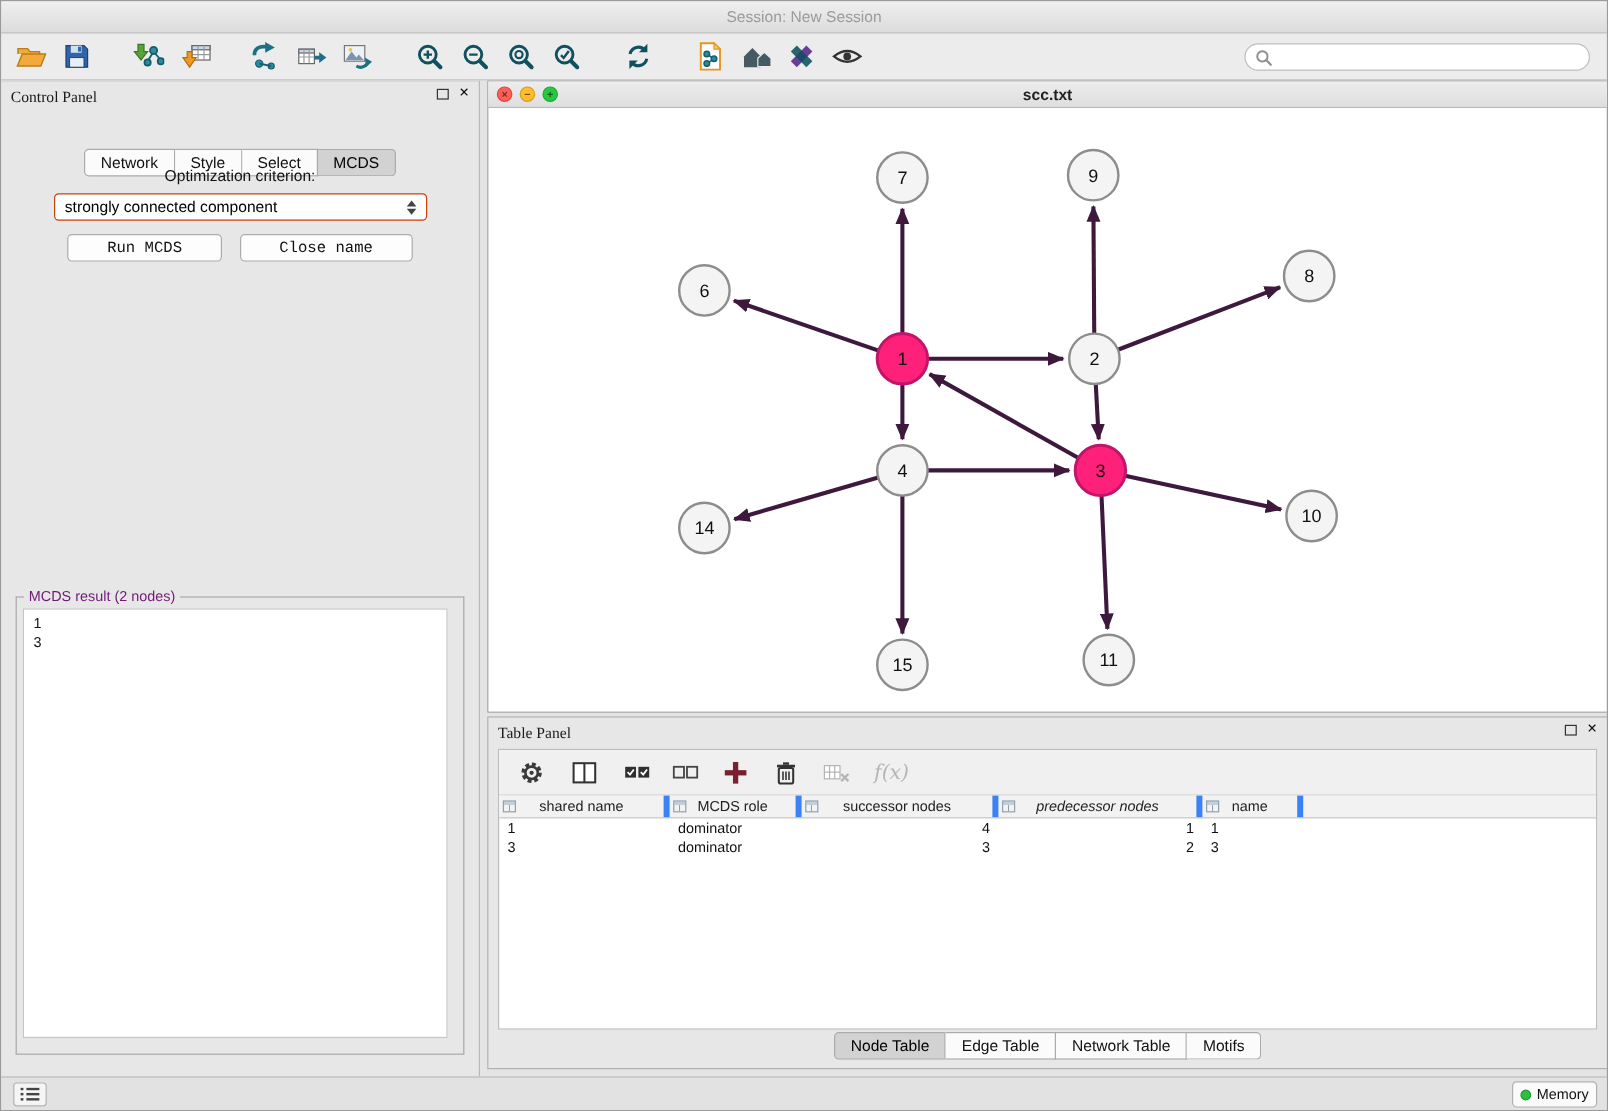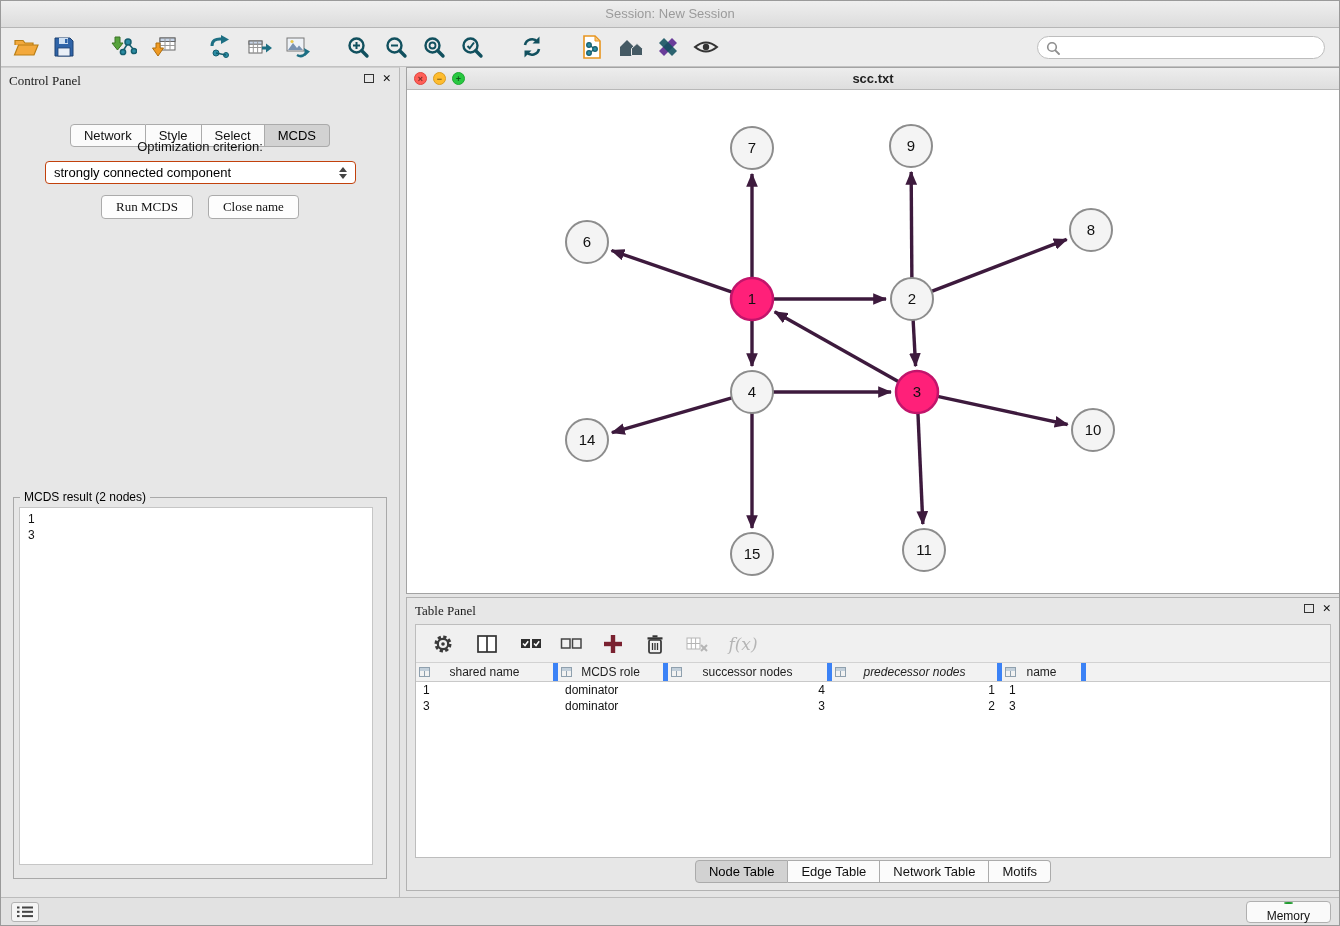--- a/index.html
+++ b/index.html
@@ -39,24 +39,24 @@
   .opt-label { position:absolute; top:71px; left:0; right:0; text-align:center; font-size:13px; color:#111; }
   .dropdown { position:absolute; top:93px; left:44px; width:311px; height:23px; background:#fff;
     border:1px solid #c2410c; border-radius:4px; display:flex; align-items:center; padding:0 8px; font-size:13px; }
   .dropdown .dd-value { flex:1; }
   .stepper { display:flex; flex-direction:column; gap:2px; align-items:center; }
   .tri-up { width:0; height:0; border-left:4px solid transparent; border-right:4px solid transparent; border-bottom:5px solid #444; }
   .tri-down { width:0; height:0; border-left:4px solid transparent; border-right:4px solid transparent; border-top:5px solid #444; }
 
   .cp-buttons { position:absolute; top:127px; left:0; right:0; display:flex; justify-content:center; gap:15px; }
   .push-btn { background:#fdfdfd; border:1px solid #ababab; border-radius:4px; font-size:13px;
-    padding:3px 14px; color:#111; font-family:Liberation Serif, serif; }
+    padding:3px 32px; color:#111; font-family:Liberation Mono, monospace; }
 
   .result-group { position:absolute; left:12px; right:12px; top:429px; height:382px; border:1px solid #a9a9a9; }
-  .result-legend { position:absolute; top:-8px; left:6px; background:#e7e7e7; padding:0 4px; font-size:12px; color:#000000; }
+  .result-legend { position:absolute; top:-8px; left:6px; background:#e7e7e7; padding:0 4px; font-size:12px; color:#701a75; }
   .result-inner { position:absolute; left:5px; top:9px; right:13px; bottom:13px; background:#fff; border:1px solid #c6c6c6;
     font-size:12px; color:#111; padding:3px 8px; line-height:16px; }
 
   
   .network-window { position:absolute; left:405px; top:66px; width:934px; height:527px;
     background:#fff; border:1px solid #a3a3a3; }
   .nw-titlebar { height:22px; background:linear-gradient(#ededed,#dedede); border-bottom:1px solid #b8b8b8;
     position:relative; text-align:center; line-height:21px; font-size:13px; font-weight:bold; color:#222; }
   .traffic { position:absolute; left:7px; top:4px; display:flex; gap:6px; }
   .light { width:13px; height:13px; border-radius:50%; font-size:9px; line-height:13px; text-align:center; color:rgba(0,0,0,.55); font-weight:bold; }
@@ -80,21 +80,21 @@
                linear-gradient(to right, transparent 4px, #8fa0ae 4px, #8fa0ae 5px, transparent 5px); }
   .tbody .tr { display:flex; height:16px; line-height:16px; font-size:12px; color:#111; }
   .td { padding:0 7px; overflow:hidden; white-space:nowrap; }
   .tp-tabs-row { position:absolute; bottom:7px; left:0; right:0; text-align:center; }
 
   
   .statusbar { position:absolute; left:0; right:0; bottom:0; height:28px; background:#e2e2e2; border-top:1px solid #bcbcbc; }
   .list-btn { position:absolute; left:10px; top:4px; width:28px; height:20px; background:#f5f5f5;
     border:1px solid #b3b3b3; border-radius:3px; display:flex; align-items:center; justify-content:center; }
   .memory-btn { position:absolute; right:8px; top:3px; height:22px; background:#fafafa; border:1px solid #b0b0b0;
-    border-radius:4px; display:flex; align-items:center; gap:5px; padding:0 20px; font-size:12px; color:#111;flex-direction:column; }
+    border-radius:4px; display:flex; align-items:center; gap:5px; padding:0 6px; font-size:12px; color:#111; }
   .green-dot { width:9px; height:9px; border-radius:50%; background:#2fbe3f; border:1px solid #1f9a2e; }
 </style>
 </head>
 <body>
 
 <div class="app">
 
   <div class="titlebar">
     <span>Session: New Session</span>
   </div>

